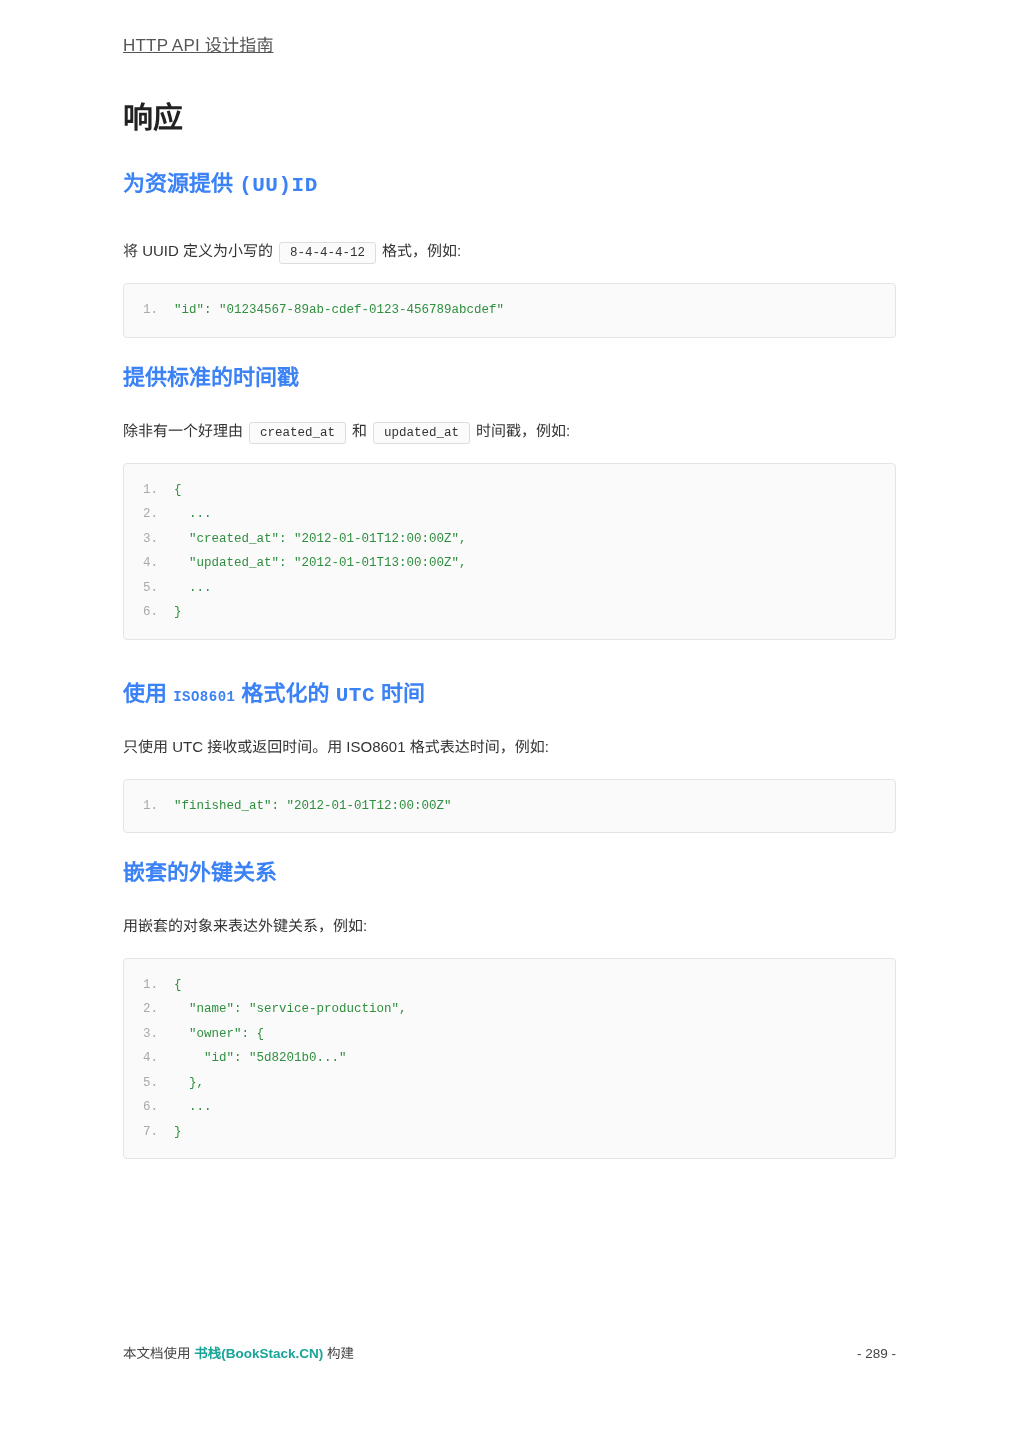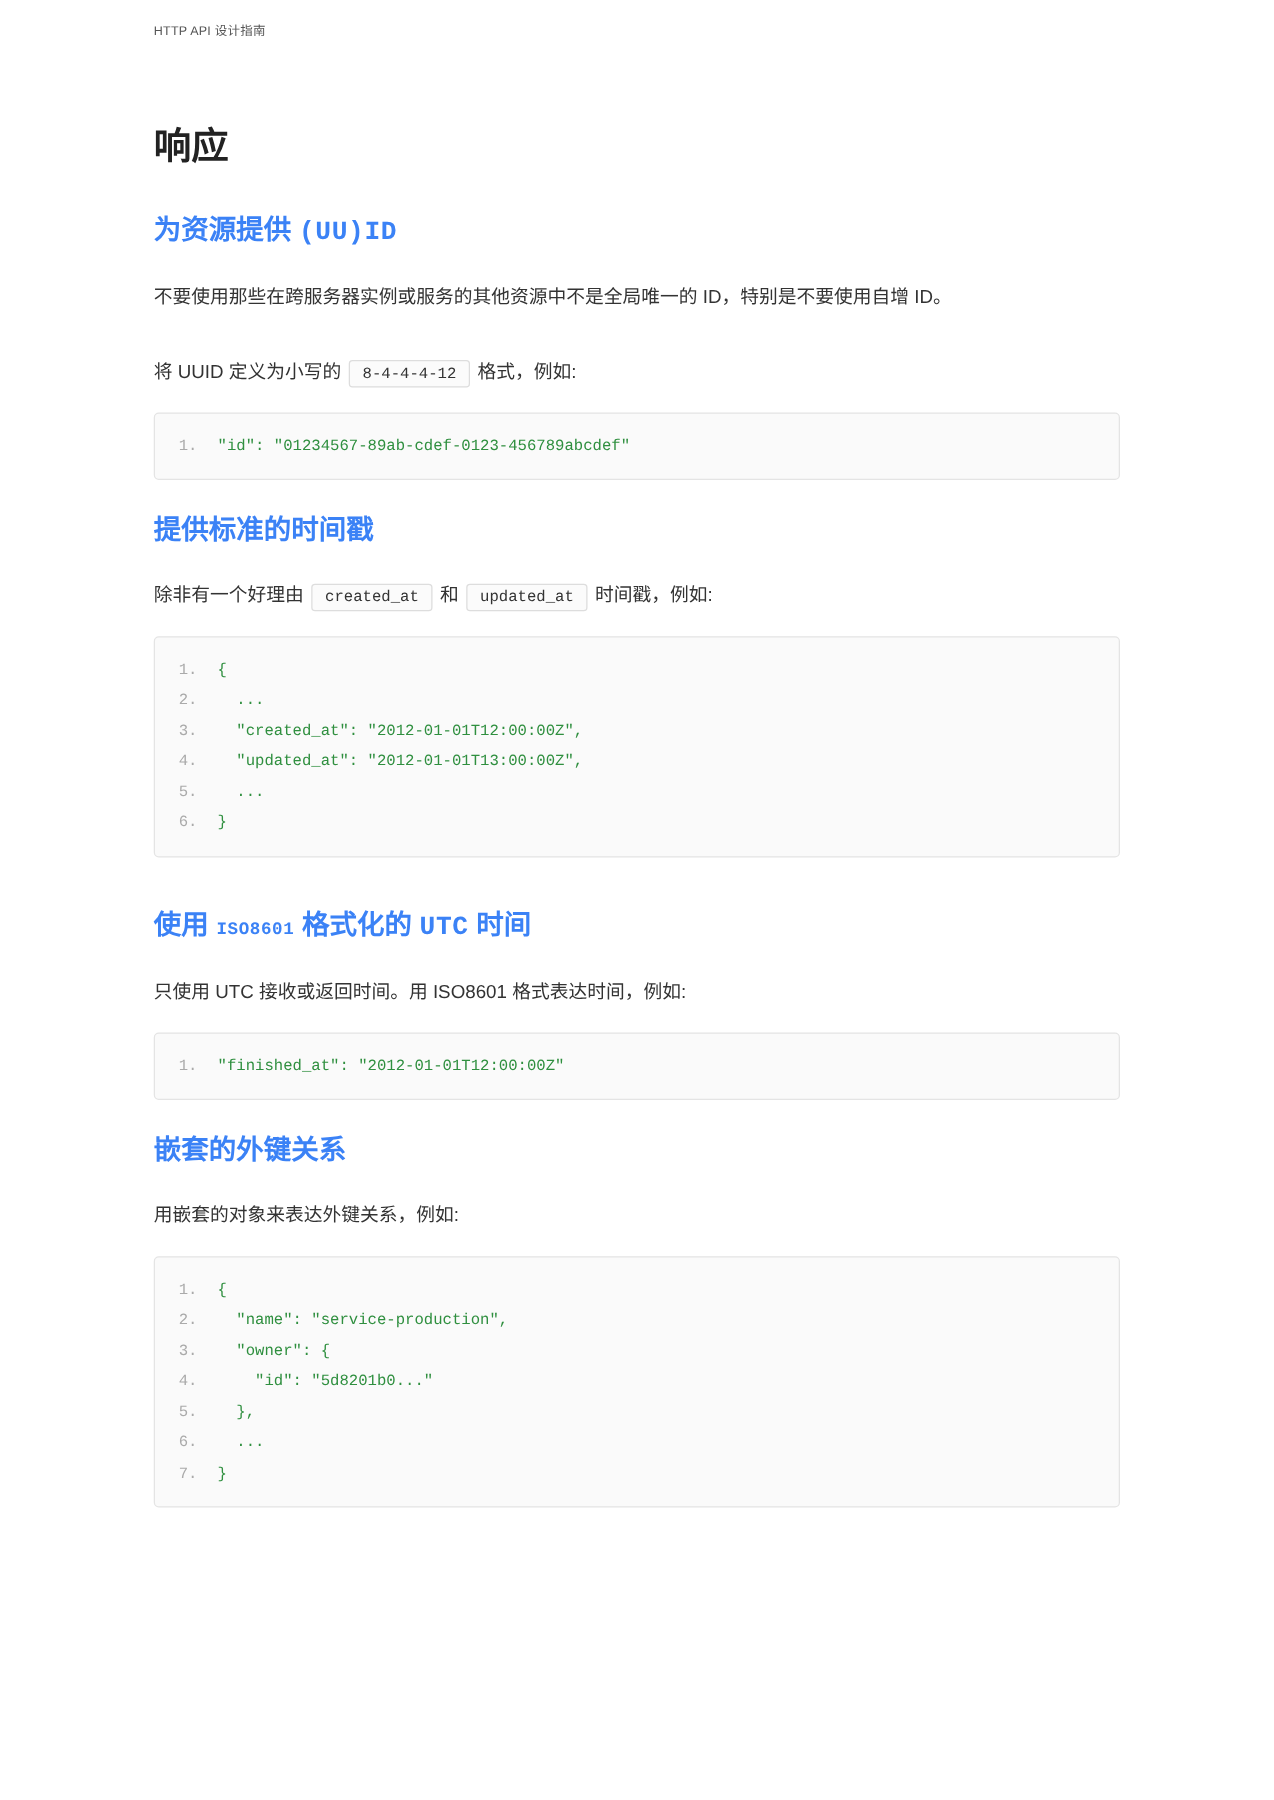--- a/index.html
+++ b/index.html
@@ -16,25 +16,26 @@
     position: relative;
   }
   .page {
     width: 1019px;
     min-height: 1440px;
     position: relative;
     padding: 0;
   }
   .running-head {
     position: absolute;
-    top: 16px;
+    top: 31px;
     left: 123px;
-    font-size: 10px;
+    font-size: 17px;
     color: #555555;
     letter-spacing: 0.2px;
+    text-decoration: underline;
   }
   .content {
     padding: 100px 123px 0 123px;
   }
   h1.doc-h1 {
     font-size: 30px;
     font-weight: bold;
     color: #222222;
     margin: 0 0 34px 0;
     line-height: 1.2;
@@ -128,21 +129,20 @@
 
   <div class="running-head">HTTP API 设计指南</div>
 
   <div class="content">
 
     <h1 class="doc-h1">响应</h1>
 
     <h2 class="doc-h2"><span>为资源提供 </span><span class="mono-head" style="font-size:21px;">(UU)ID</span></h2>
 
 
-    <p class="doc-p">不要使用那些在跨服务器实例或服务的其他资源中不是全局唯一的 ID，特别是不要使用自增 ID。</p>
 
     <div class="spacer-md"></div>
 
     <p class="doc-p"><span>将 UUID 定义为小写的</span><code class="inline">8-4-4-4-12</code><span>格式，例如:</span></p>
 
     <div class="codeblock">
       <div class="cline">
         <span class="lnum">1.</span>
         <span class="ctext">"id": "01234567-89ab-cdef-0123-456789abcdef"</span>
       </div>
@@ -223,14 +223,18 @@
         <span class="ctext">  ...</span>
       </div>
       <div class="cline">
         <span class="lnum">7.</span>
         <span class="ctext">}</span>
       </div>
     </div>
 
   </div>
 
+  <div class="footer">
+    <div><span>本文档使用 </span><a class="brand" href="#">书栈(BookStack.CN)</a><span> 构建</span></div>
+    <div class="pagenum">- 289 -</div>
+  </div>
 
 </div>
 
 </body></html>

